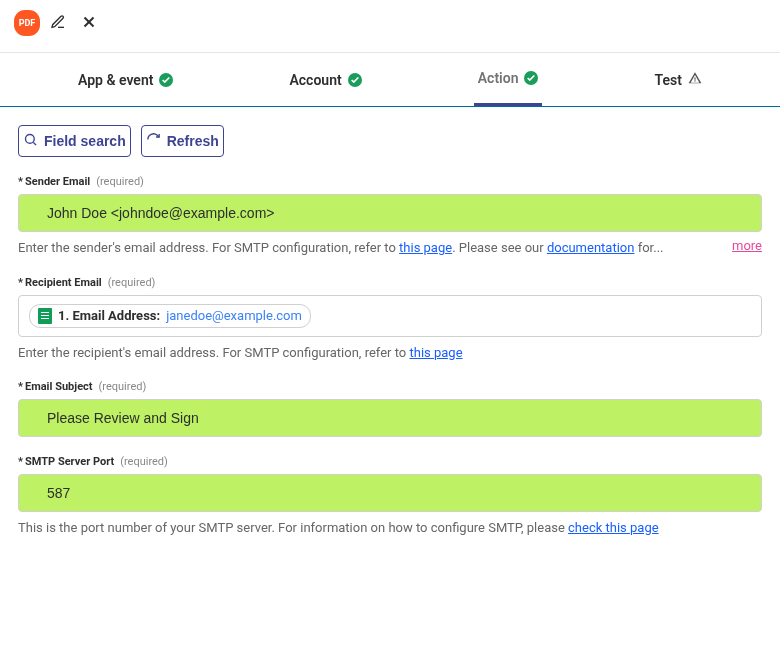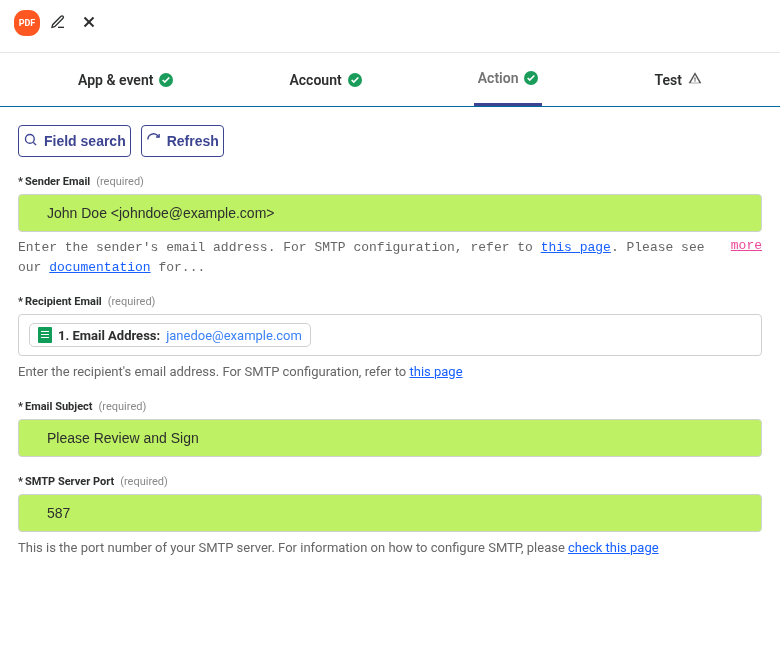--- a/index.html
+++ b/index.html
@@ -132,21 +132,20 @@
     line-height: 1.5;
   }
   .field-help a {
     color: #175fff;
     text-decoration: underline;
   }
   .help-row {
     display: flex;
     justify-content: space-between;
     align-items: flex-start;
-    font-family: Liberation Mono, monospace;
   }
   .more-link {
     font-size: 13px;
     color: #ec4899;
     text-decoration: underline;
     cursor: pointer;
     margin-top: 6px;
     white-space: nowrap;
     margin-left: 10px;
   }
@@ -154,21 +153,21 @@
     width: 100%;
     border: 1px solid #d0d0d0;
     border-radius: 4px;
     padding: 8px 10px;
     display: flex;
     align-items: center;
     background: #fff;
   }
   .pill {
     border: 1px solid #d0d0d0;
-    border-radius: 5px;
+    border-radius: 11px;
     padding: 3px 8px;
     display: flex;
     align-items: center;
     gap: 6px;
     font-size: 13px;
     background: #fff;
   }
   .pill-icon {
     width: 14px;
     height: 16px;

